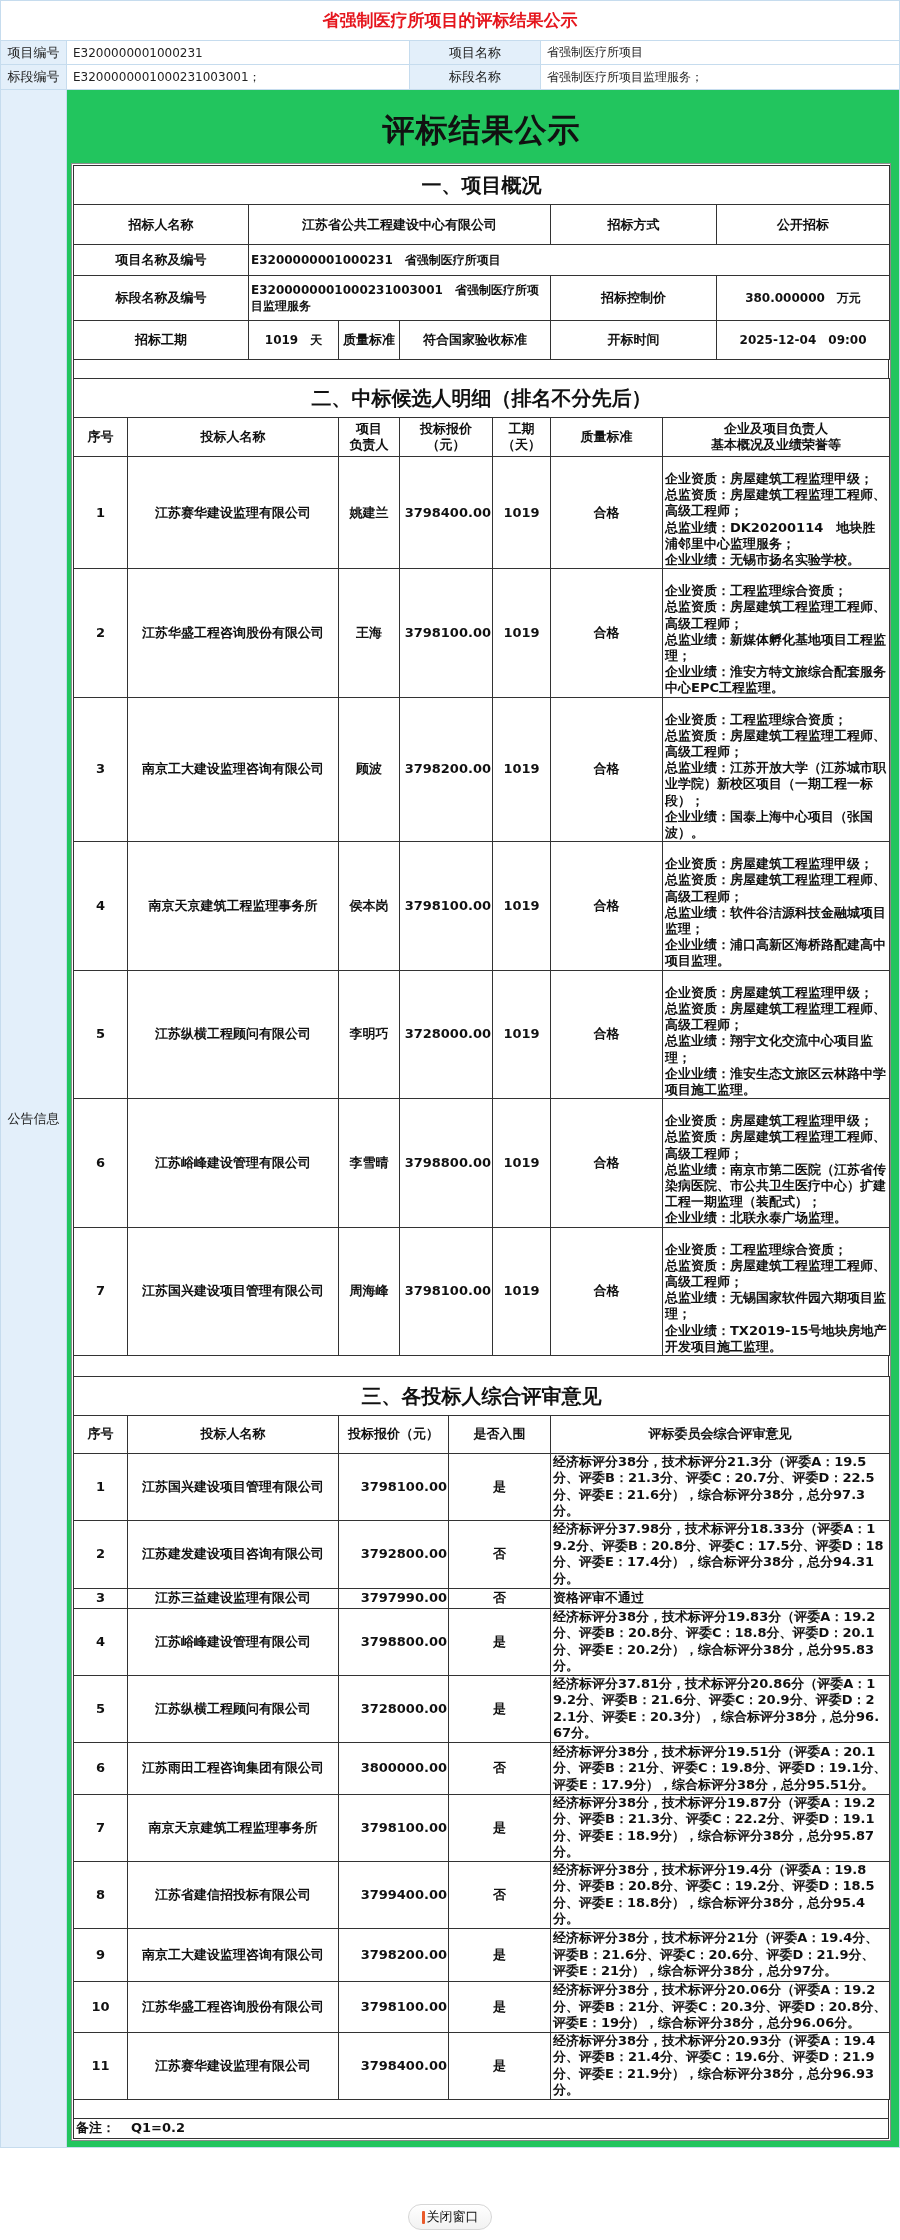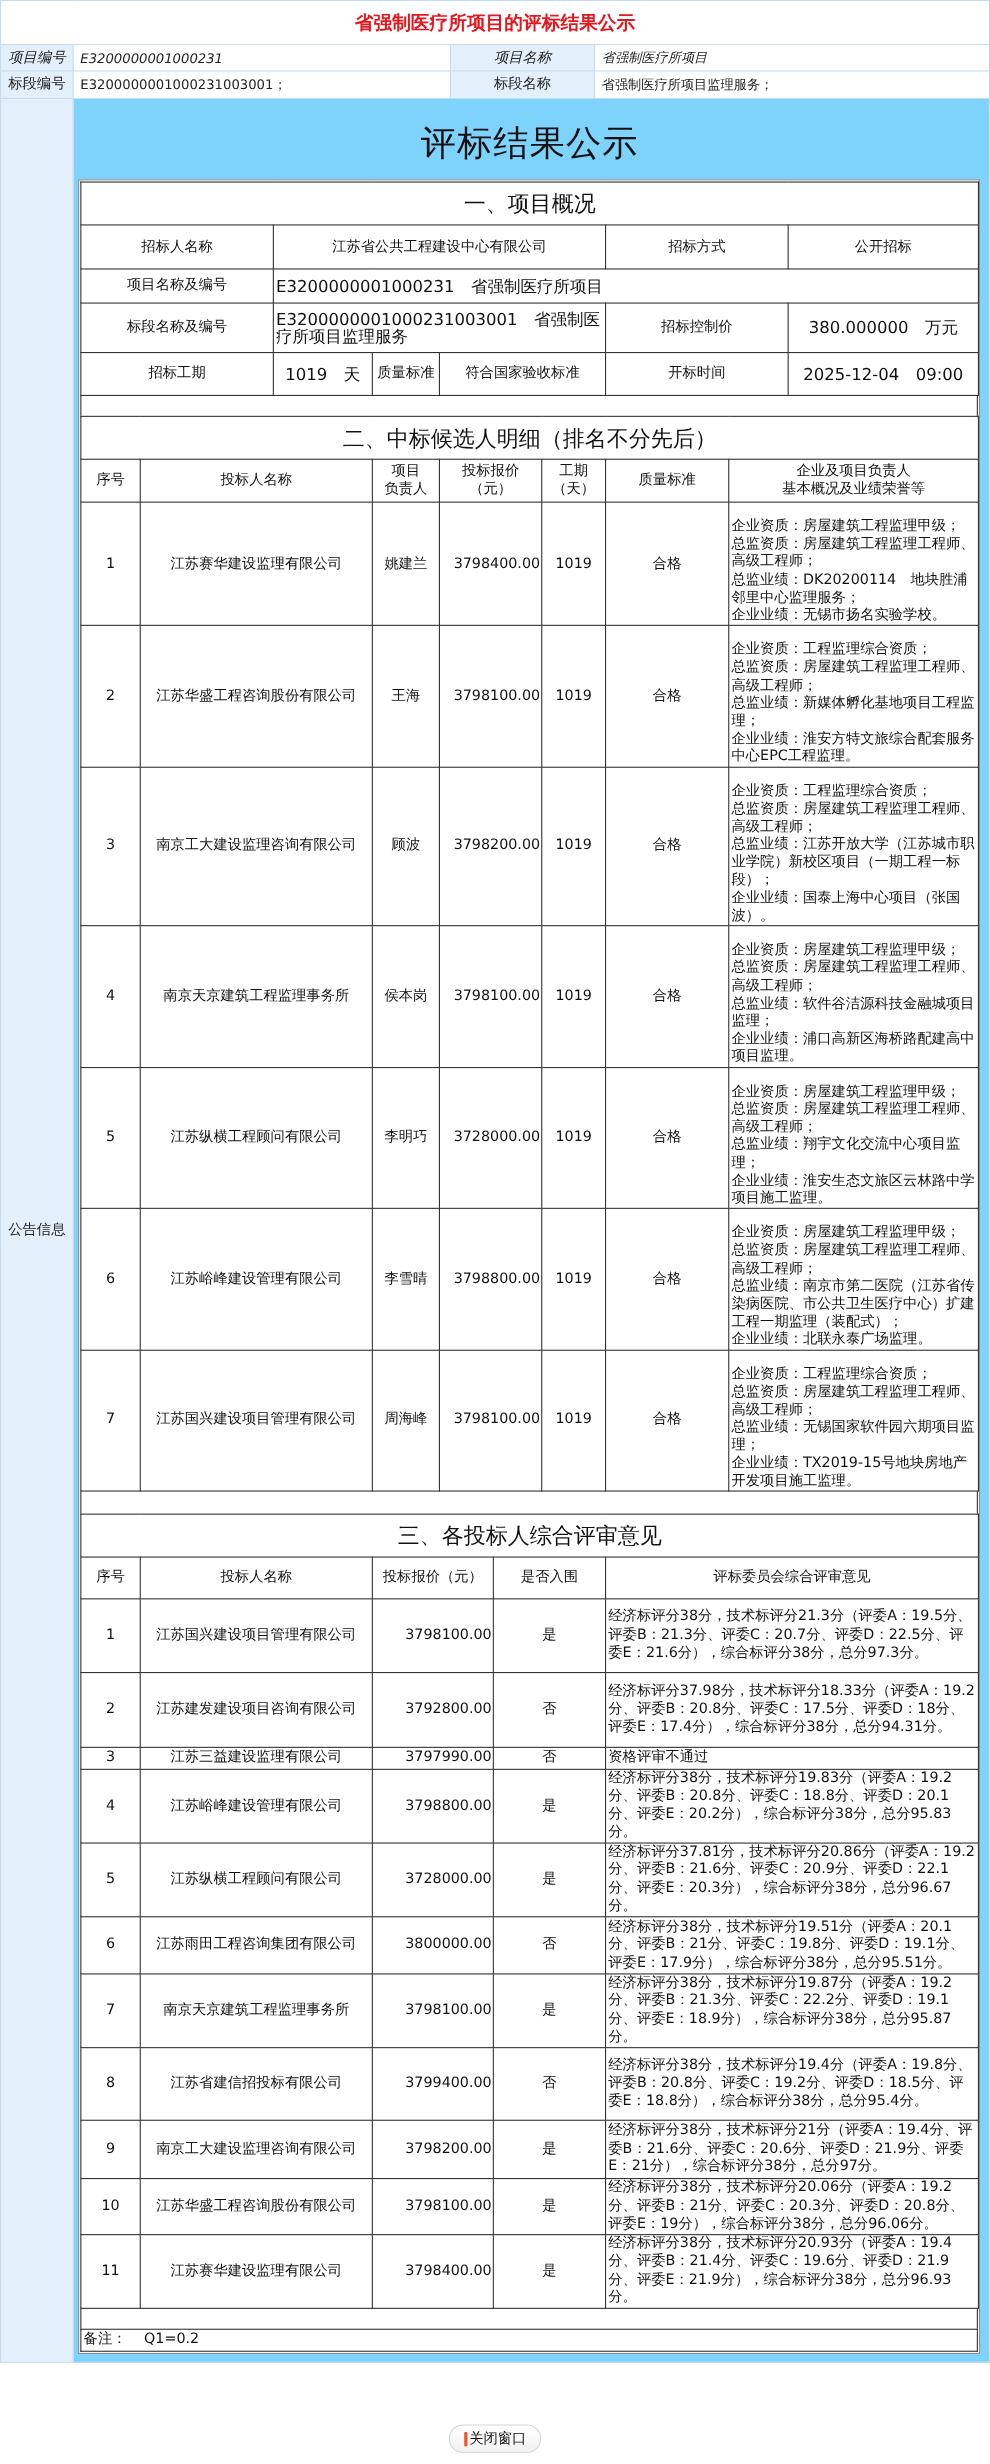--- a/index.html
+++ b/index.html
@@ -15,41 +15,41 @@
     border-collapse: collapse; table-layout: fixed;
   }
   .info-table > tbody > tr > td {
     border: 1px solid #c6dcee; padding: 0 3px; font-size: 12px; vertical-align: middle;
   }
   .info-table .title-cell {
     height: 40px; text-align: center; color: #e5161d; font-weight: bold; font-size: 17px;
   }
   .info-table .lbl { background: #e3effa; text-align: center; font-size: 13px; color: #222; line-height: 16px; }
   .info-table .val { font-size: 12px; padding-left: 6px; color: #222; }
-  .info-table .r1 > td { height: 24px; font-style: italic; }
+  .info-table .r1 > td { height: 24px; }
   .info-table .r2 > td { height: 25px; }
   .info-table .r3 > td { height: 40px; }
   .info-table .r4 > td { height: 2058px; }
-  .info-table .content-cell { vertical-align: top; padding: 0 7px 0 4px; background: #7dd3fc; }
+  .info-table .content-cell { vertical-align: top; padding: 0 7px 0 4px; background: #22c55e; font-weight: bold; }
 
   
   .main-heading {
     height: 73px; padding-top: 8px; display: flex; align-items: center; justify-content: center;
     font-family: "DejaVu Serif", serif; font-size: 32px; color: #111; letter-spacing: 1px;
   }
   .result-box { width: 820px; border: 1px solid #8c8c8c; padding: 1px; background: #fff; }
   .sec { width: 100%; border-collapse: collapse; table-layout: fixed; }
   .sec td {
     border: 1px solid #333; font-size: 13px; line-height: 16px; text-align: center;
     vertical-align: middle; padding: 0 2px; color: #111; word-break: break-all;
   }
   .sec td.sec-title { font-family: "DejaVu Serif", serif; font-size: 20px; height: 39px; }
   .sec td.left { text-align: left; }
   .sec td.right { text-align: right; padding-right: 1px; }
-  .sec td.small { font-size: 15px; }
+  .sec td.small { font-size: 12px; }
   .spacer { border-left: 1px solid #333; border-right: 1px solid #333; }
 
   
   .s1 .h-a td { height: 40px; }
   .s1 .h-b td { height: 31px; }
   .s1 .h-c td { height: 45px; }
   .s1 .h-d td { height: 39px; }
 
   
   .s2 .hdr td { height: 39px; white-space: pre-line; }

